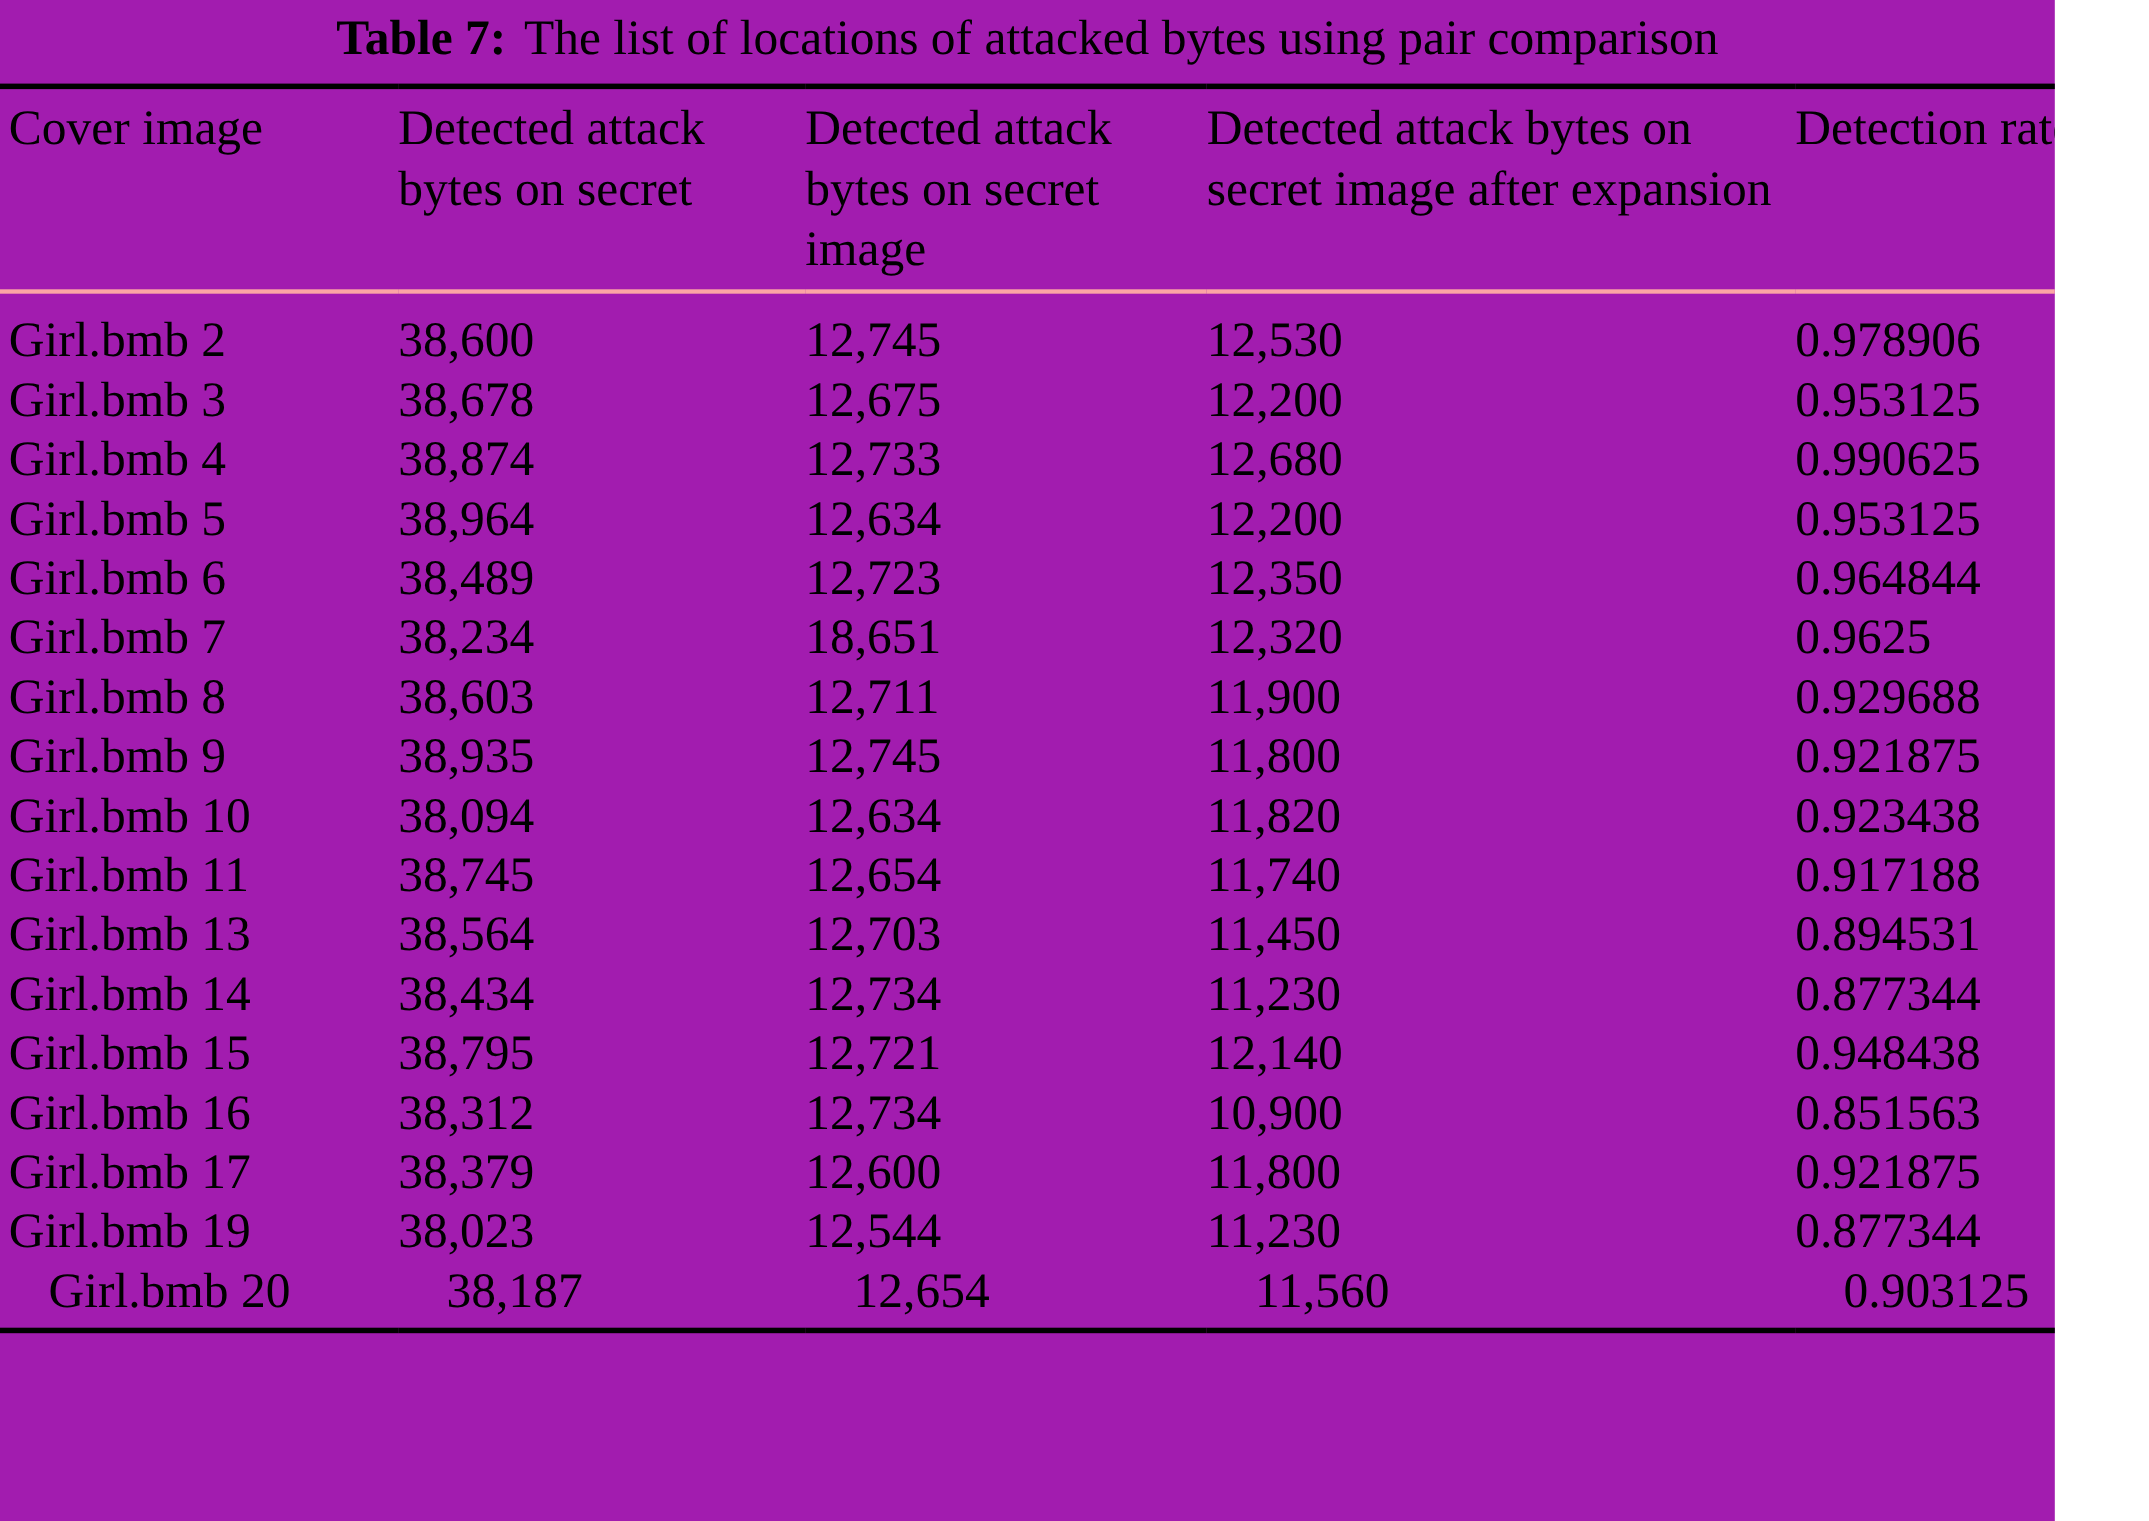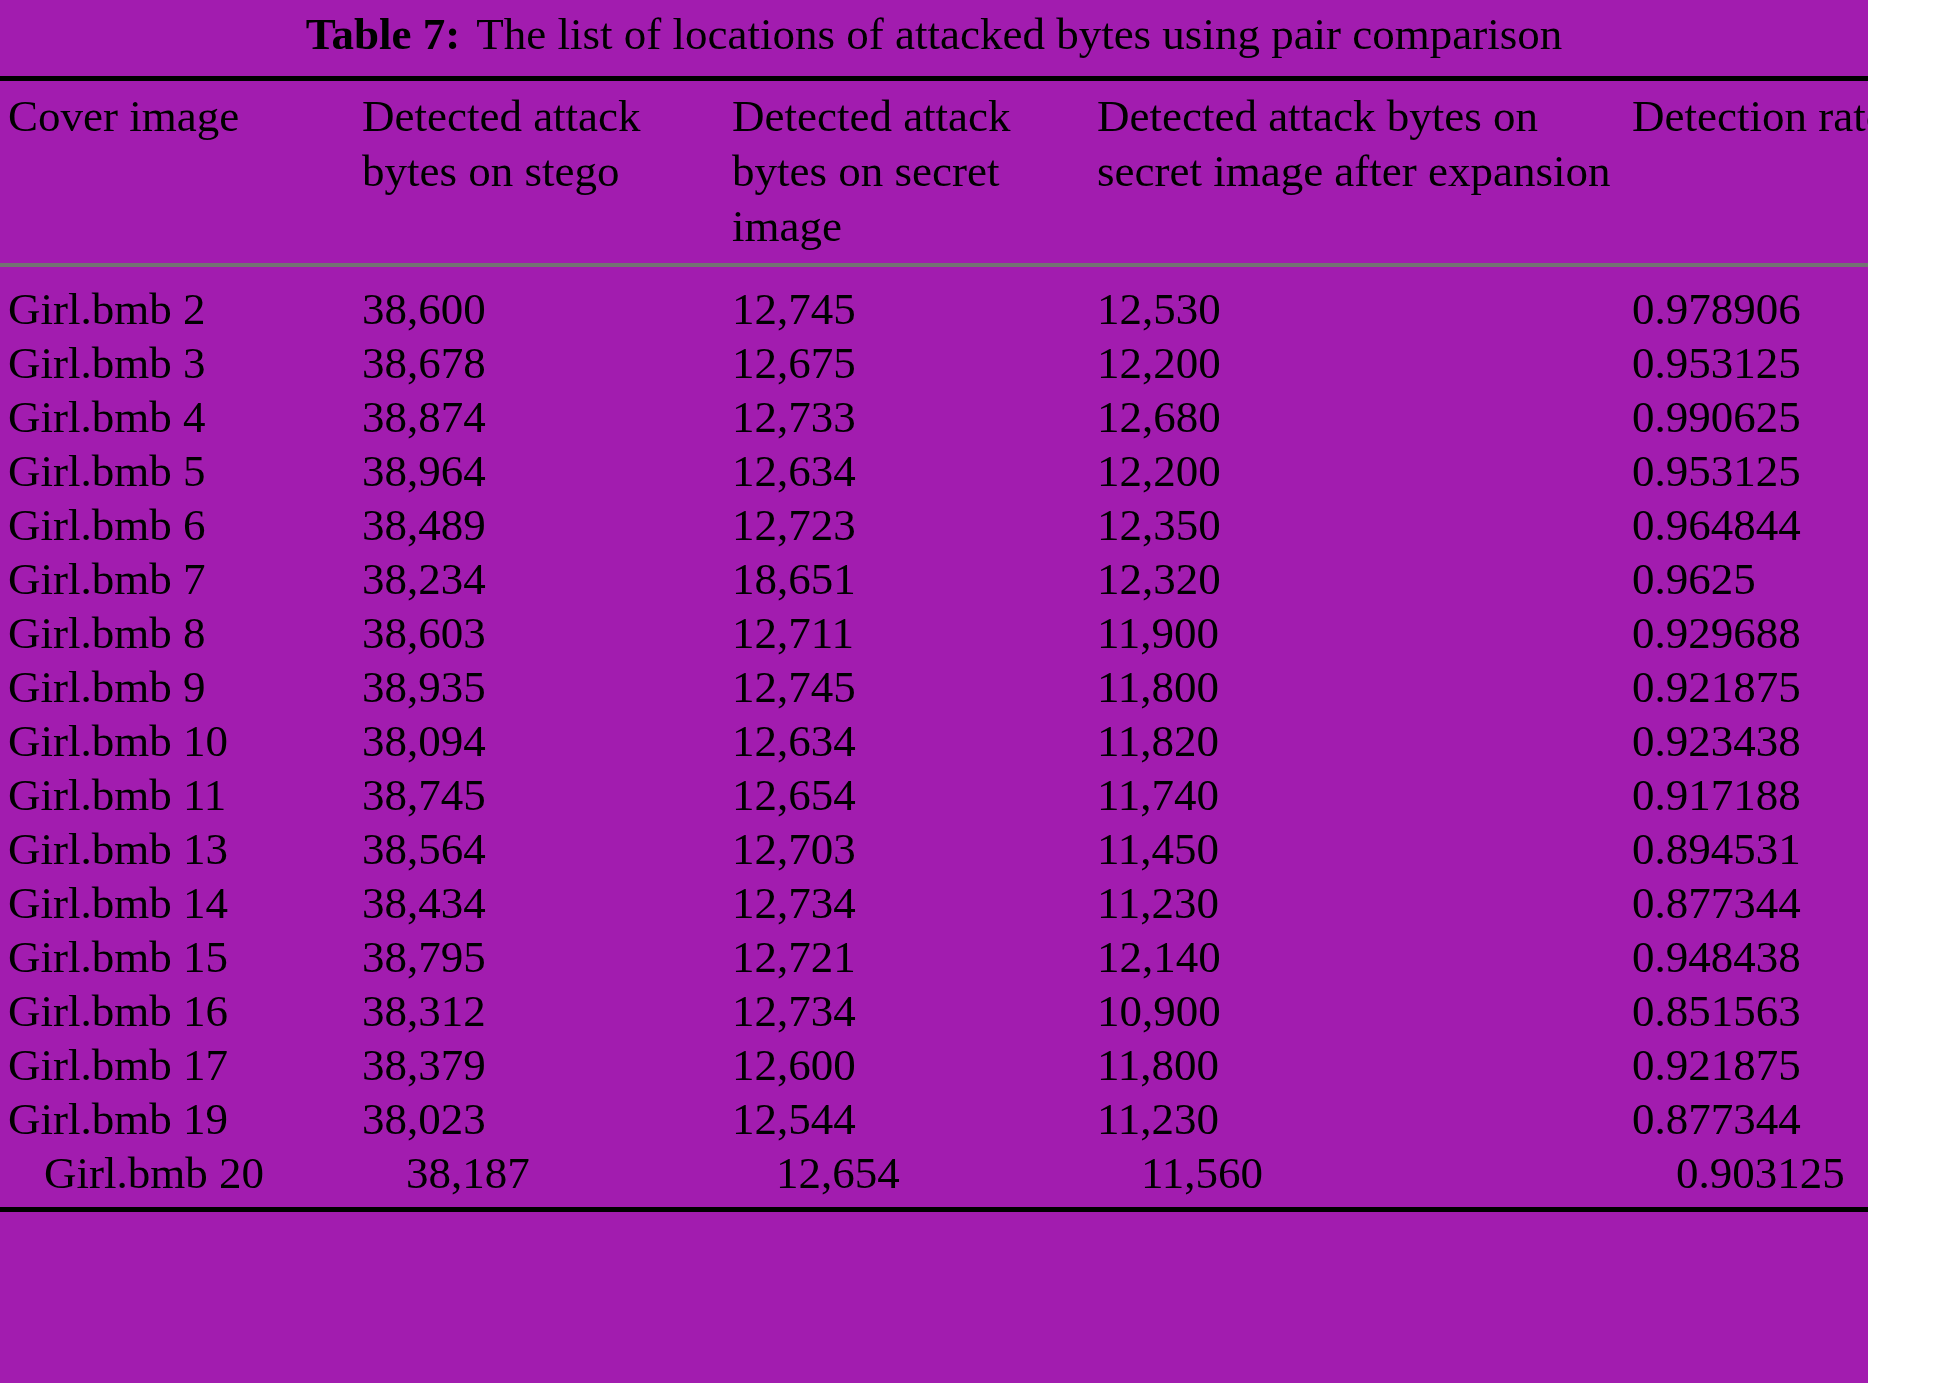--- a/index.html
+++ b/index.html
@@ -35,21 +35,21 @@
     width: 1954px;
     border-top: 5px solid #000;
     border-bottom: 5px solid #000;
   }
   col.c1 { width: 362px; }
   col.c2 { width: 370px; }
   col.c3 { width: 365px; }
   col.c4 { width: 535px; }
   col.c5 { width: 322px; }
   thead tr {
-    border-bottom: 4px solid #737373;
+    border-bottom: 4px solid #fca5a5;
   }
   thead th {
     text-align: left;
     font-weight: normal;
     font-size: 45px;
     line-height: 55px;
     vertical-align: top;
     padding: 8px 12px 9px 0;
   }
   thead th:first-child,
@@ -79,21 +79,21 @@
     <colgroup>
       <col class="c1">
         <col class="c2">
         <col class="c3">
         <col class="c4">
         <col class="c5">
     </colgroup>
     <thead>
       <tr>
         <th>Cover image</th>
-        <th>Detected attack bytes on stego</th>
+        <th>Detected attack bytes on secret</th>
         <th>Detected attack bytes on secret image</th>
         <th>Detected attack bytes on secret image after expansion</th>
         <th>Detection rate</th>
       </tr>
     </thead>
     <tbody id="table-body">
         <tr>
           <td>Girl.bmb 2</td>
           <td>38,600</td>
           <td>12,745</td>

